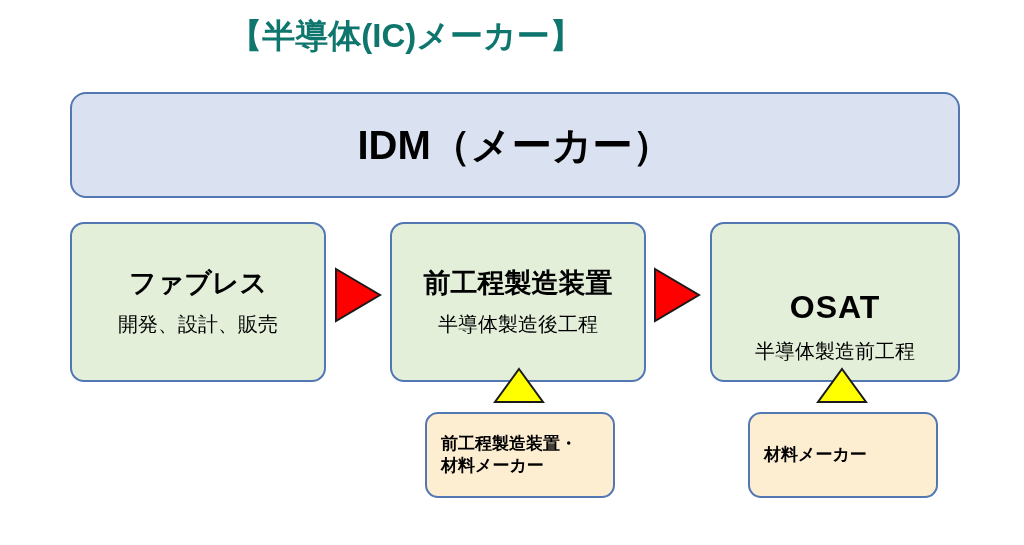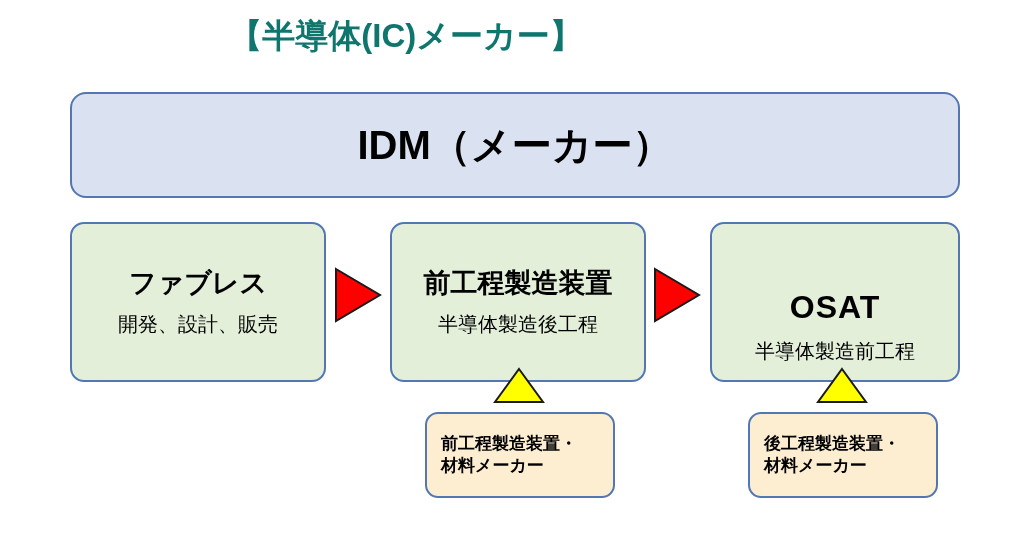--- a/index.html
+++ b/index.html
@@ -180,17 +180,16 @@
       <polygon points="25,1 49,34 1,34" fill="#ffff00" stroke="#1a1a1a" stroke-width="2"></polygon>
     </svg>
   </div>
 
   <div class="box box-cream box-supplier-front">
     <div class="supplier-line">前工程製造装置・</div>
     <div class="supplier-line">材料メーカー</div>
   </div>
 
   <div class="box box-cream box-supplier-back">
-    <div class="supplier-line">後工程製造装置・</div>
     <div class="supplier-line">材料メーカー</div>
   </div>
 
 </div>
 
 </body></html>

